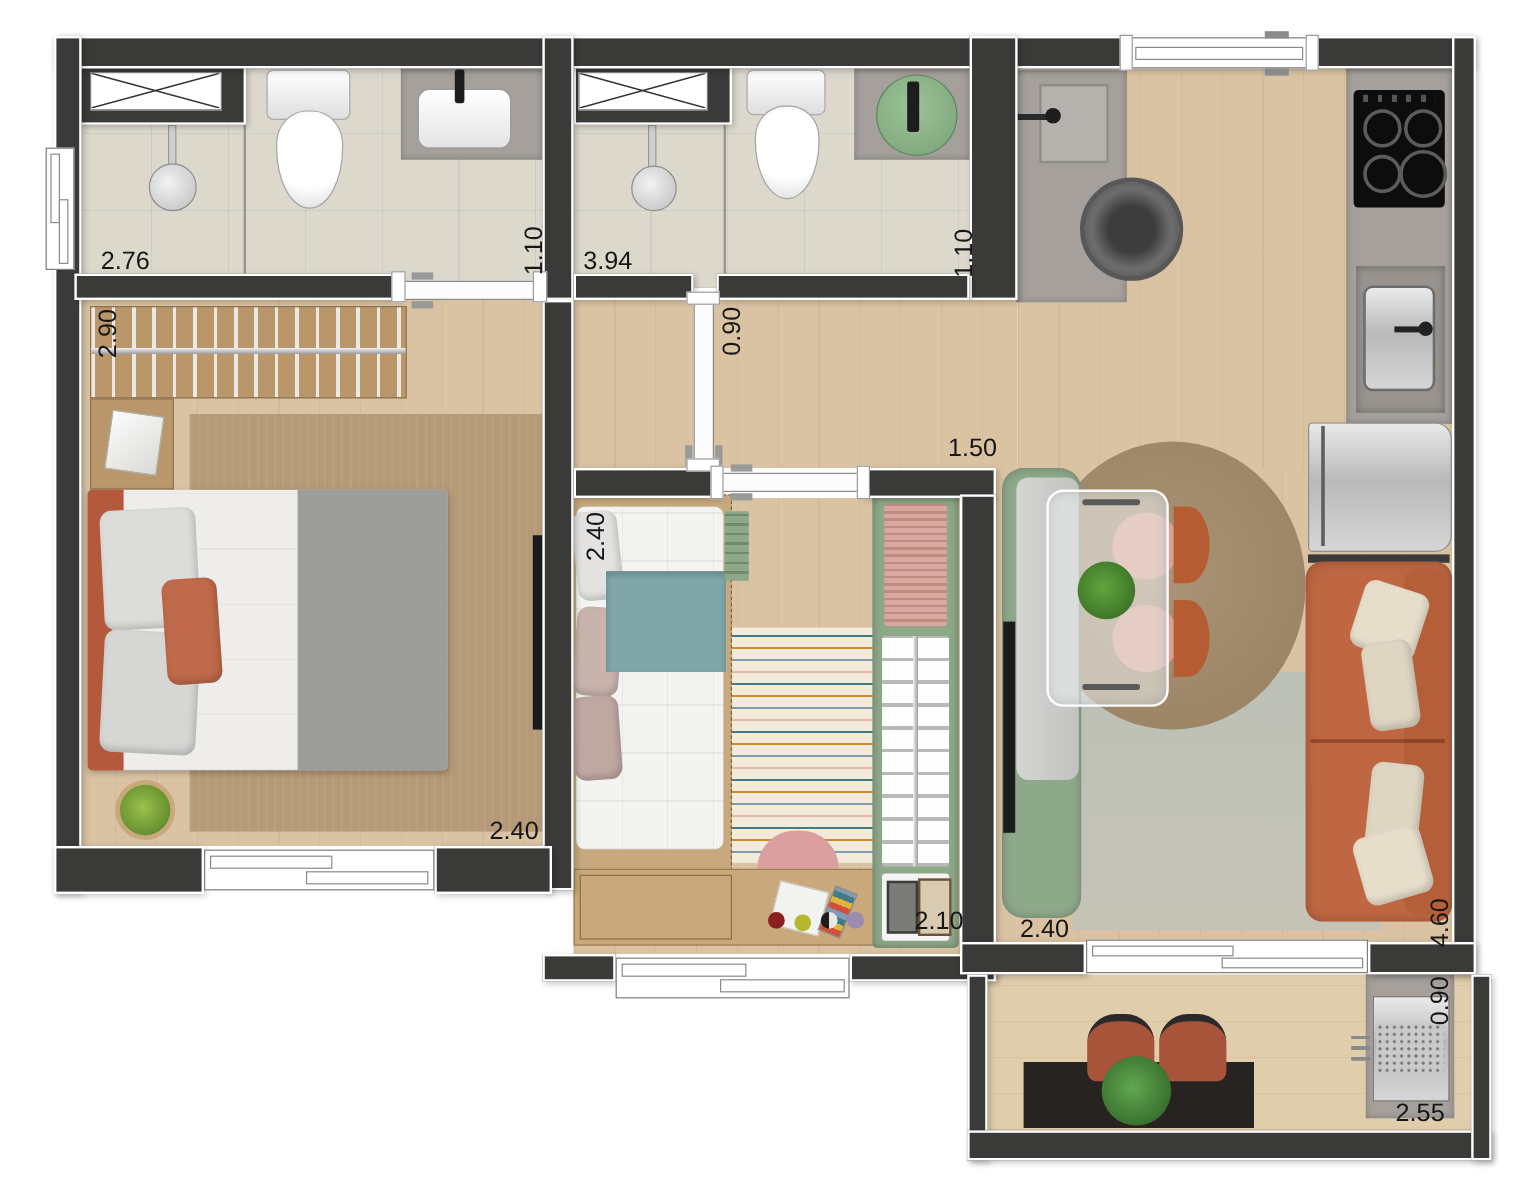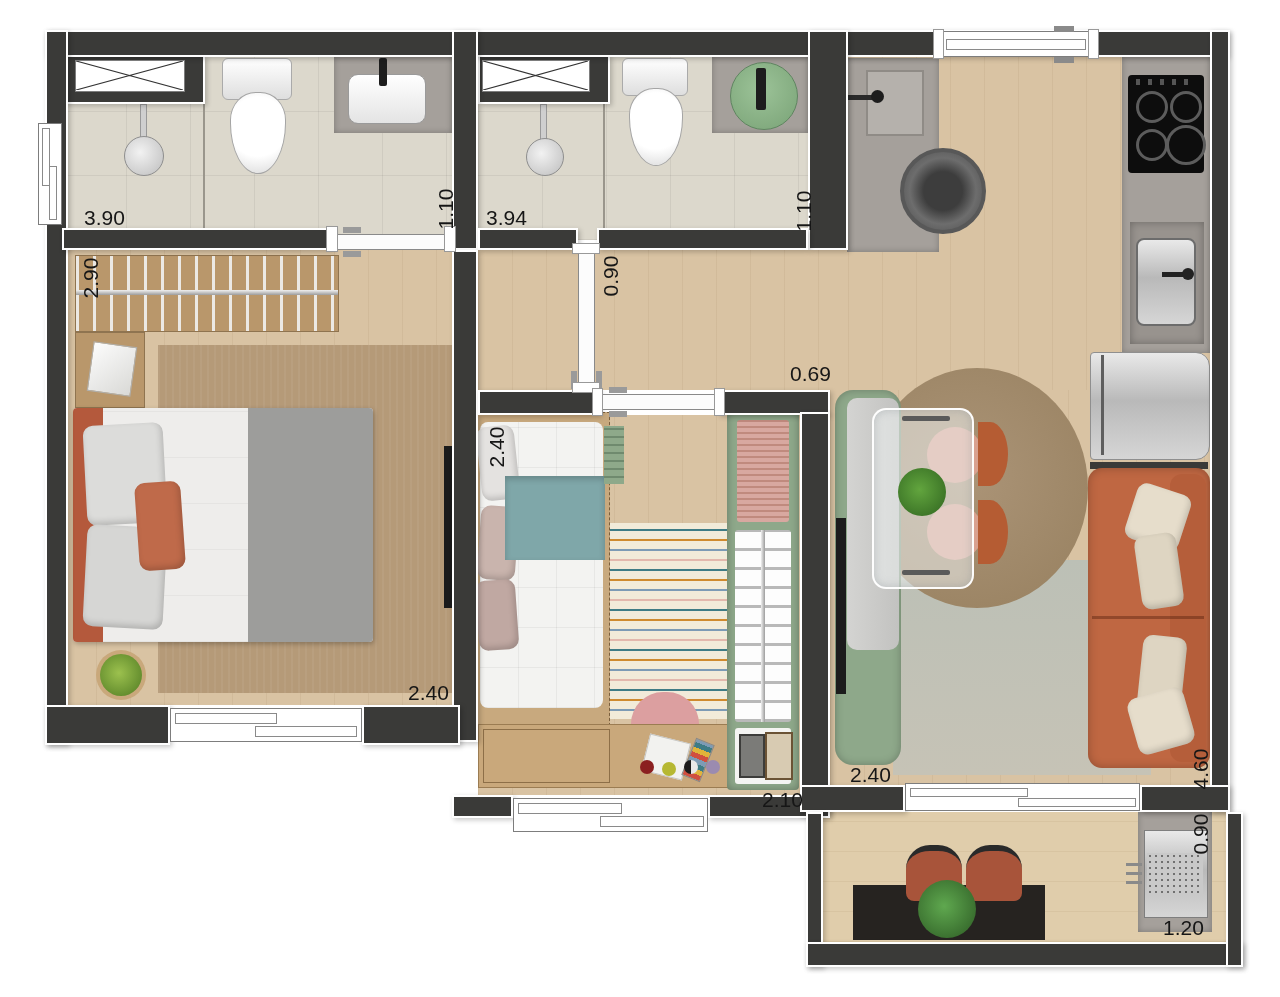--- a/index.html
+++ b/index.html
@@ -47,21 +47,21 @@
       </svg>
   </div>
   <div class="f" style="left:203px;top:102px;width:2px;height:138px;background:#9a968c"></div>
   <div class="f" style="left:140px;top:104px;width:5px;height:40px;background:#cfcfcf;border:1px solid #999"></div>
   <div class="f" style="left:124px;top:136px;width:38px;height:38px;border-radius:50%;background:radial-gradient(circle at 40% 40%,#f2f2f2,#bdbdbd);border:1px solid #8e8e8e"></div>
   <div class="f" style="left:222px;top:58px;width:68px;height:40px;background:linear-gradient(180deg,#fff,#dedede);border:1px solid #aaa;border-radius:6px"></div>
   <div class="f" style="left:230px;top:92px;width:54px;height:80px;background:radial-gradient(circle at 50% 42%,#fff 55%,#d8d8d8);border:1px solid #a5a5a5;border-radius:46% 46% 50% 50%/34% 34% 62% 62%"></div>
   <div class="f counter" style="left:334px;top:57px;width:118px;height:76px"></div>
   <div class="f" style="left:348px;top:74px;width:76px;height:48px;background:linear-gradient(180deg,#fff,#e4e4e4);border:1px solid #9a9a9a;border-radius:10px"></div>
   <div class="f" style="left:379px;top:58px;width:8px;height:28px;background:#1d1d1d;border-radius:2px"></div>
-  <div class="label" style="left:84px;top:206px">3.90</div>
+  <div class="label" style="left:84px;top:206px">2.76</div>
   <div class="label vlabel" style="left:417px;top:197px">1.10</div>
 
   <div class="wall" style="left:478px;top:55px;width:132px;height:49px"></div>
   <div class="win" style="left:482px;top:60px;width:108px;height:32px">
     <svg width="105" height="29">
         <path d="M0 0 L105 29 M105 0 L0 29" stroke="#333" stroke-width="1.2" fill="none"></path>
       </svg>
   </div>
   <div class="f" style="left:603px;top:102px;width:2px;height:138px;background:#9a968c"></div>
   <div class="f" style="left:540px;top:104px;width:5px;height:40px;background:#cfcfcf;border:1px solid #999"></div>
@@ -110,21 +110,21 @@
   <div class="f" style="left:978px;top:500px;width:30px;height:64px;background:#b55c33;border-radius:0 60% 60% 0/0 50% 50% 0;z-index:3"></div>
   <div class="f" style="left:898px;top:468px;width:48px;height:48px;border-radius:50%;background:radial-gradient(circle at 45% 45%,#62a53e,#2f641f);z-index:4"></div>
   <div class="f" style="left:1088px;top:468px;width:122px;height:300px;background:#bf6742;border-radius:14px;box-shadow:inset 0 0 10px rgba(0,0,0,.25)">
     <div style="position:absolute;right:4px;top:6px;width:36px;height:288px;background:#b55e3a;border-radius:12px"></div>
     <div style="position:absolute;left:4px;top:148px;width:112px;height:3px;background:rgba(90,35,15,.45)"></div>
     <div class="pillow" style="position:absolute;left:42px;top:20px;width:56px;height:58px;background:#e6ddcb;transform:rotate(18deg)"></div>
     <div class="pillow" style="position:absolute;left:50px;top:66px;width:42px;height:74px;background:#ded5c2;transform:rotate(-8deg)"></div>
     <div class="pillow" style="position:absolute;left:52px;top:168px;width:44px;height:76px;background:#ded5c2;transform:rotate(6deg)"></div>
     <div class="pillow" style="position:absolute;left:44px;top:224px;width:58px;height:58px;background:#e6ddcb;transform:rotate(-16deg)"></div>
   </div>
-  <div class="label" style="left:790px;top:362px">0.69</div>
+  <div class="label" style="left:790px;top:362px">1.50</div>
   <div class="label" style="left:850px;top:763px">2.40</div>
   <div class="label vlabel" style="left:1172px;top:757px">4.60</div>
 
   <div class="f" style="left:75px;top:255px;width:262px;height:75px;background-color:#b9976b;background-image:repeating-linear-gradient(90deg,#ece9e4 0 3px,transparent 3px 17px);border:1px solid #8f7450">
     <div style="position:absolute;left:0;top:34px;width:100%;height:5px;background:linear-gradient(180deg,#f0f0f0,#9c9c9c)"></div>
   </div>
   <div class="f" style="left:75px;top:332px;width:68px;height:74px;background:#b9976b;border:1px solid #8f7450"></div>
   <div class="f" style="left:90px;top:344px;width:42px;height:48px;background:linear-gradient(135deg,#fcfcfc,#d9d9d6);border:1px solid #b0b0ad;transform:rotate(8deg)"></div>
   <div class="f" style="left:73px;top:408px;width:300px;height:234px;background:#eeedeb;background-image:repeating-linear-gradient(0deg,rgba(0,0,0,.04) 0 1px,transparent 1px 46px);border-radius:4px;box-shadow:1px 2px 5px rgba(0,0,0,.25)">
     <div style="position:absolute;left:175px;top:0;width:125px;height:234px;background:#9d9d9b;border-radius:0 4px 4px 0"></div>
@@ -160,33 +160,33 @@
     <div style="position:absolute;left:10px;top:8px;width:52px;height:102px;background:repeating-linear-gradient(0deg,#d8a8a0 0 4px,#c08a7e 4px 6px);border-radius:3px"></div>
     <div style="position:absolute;left:8px;top:118px;width:56px;height:192px;background-color:#fdfdfd;background-image:repeating-linear-gradient(0deg,#b9b9b9 0 3px,transparent 3px 19px);border-radius:3px">
       <div style="position:absolute;left:26px;top:0;width:4px;height:100%;background:linear-gradient(90deg,#f0f0f0,#9c9c9c)"></div>
     </div>
     <div style="position:absolute;left:8px;top:316px;width:56px;height:56px;background:#f4f4f2;border-radius:3px">
       <div style="position:absolute;left:4px;top:6px;width:22px;height:40px;background:#7b7b78;border:2px solid #3c3c3a"></div>
       <div style="position:absolute;left:30px;top:4px;width:24px;height:44px;background:#d8cbb2;border:2px solid #6b5335"></div>
     </div>
   </div>
   <div class="label vlabel" style="left:468px;top:435px">2.40</div>
-  <div class="label" style="left:762px;top:788px">2.10</div>
+  <div class="label" style="left:762px;top:756px">2.10</div>
 
   <div class="f" style="left:853px;top:885px;width:192px;height:55px;background:#262320"></div>
   <div class="f" style="left:906px;top:845px;width:56px;height:50px;background:#a8543a;border-radius:24px 24px 8px 8px;border-top:6px solid #2a2a2a"></div>
   <div class="f" style="left:966px;top:845px;width:56px;height:50px;background:#a8543a;border-radius:24px 24px 8px 8px;border-top:6px solid #2a2a2a"></div>
   <div class="f" style="left:918px;top:880px;width:58px;height:58px;border-radius:50%;background:radial-gradient(circle at 45% 45%,#5fa84f,#2c5a23);z-index:3"></div>
   <div class="f counter" style="left:1138px;top:812px;width:74px;height:120px"></div>
   <div class="f metal" style="left:1144px;top:830px;width:62px;height:86px;border:1px solid #7e7e7e">
     <div style="position:absolute;left:2px;top:22px;width:56px;height:42px;background:#c9c9c9;background-image:radial-gradient(#707070 1px,transparent 1.5px);background-size:6px 6px"></div>
   </div>
   <div class="f" style="left:1126px;top:862px;width:16px;height:22px;background:repeating-linear-gradient(0deg,#8a8a8a 0 3px,transparent 3px 9px)"></div>
   <div class="label vlabel" style="left:1172px;top:822px">0.90</div>
-  <div class="label" style="left:1163px;top:916px">1.20</div>
+  <div class="label" style="left:1163px;top:916px">2.55</div>
 
   <div class="wall" style="left:45px;top:30px;width:1183px;height:27px"></div>
   <div class="wall" style="left:45px;top:30px;width:23px;height:715px"></div>
   <div class="wall" style="left:452px;top:30px;width:26px;height:220px"></div>
   <div class="wall" style="left:808px;top:30px;width:40px;height:220px"></div>
   <div class="wall" style="left:62px;top:228px;width:272px;height:22px"></div>
   <div class="wall" style="left:478px;top:228px;width:100px;height:22px"></div>
   <div class="wall" style="left:597px;top:228px;width:211px;height:22px"></div>
   <div class="wall" style="left:452px;top:250px;width:26px;height:492px"></div>
   <div class="wall" style="left:478px;top:390px;width:122px;height:25px"></div>

